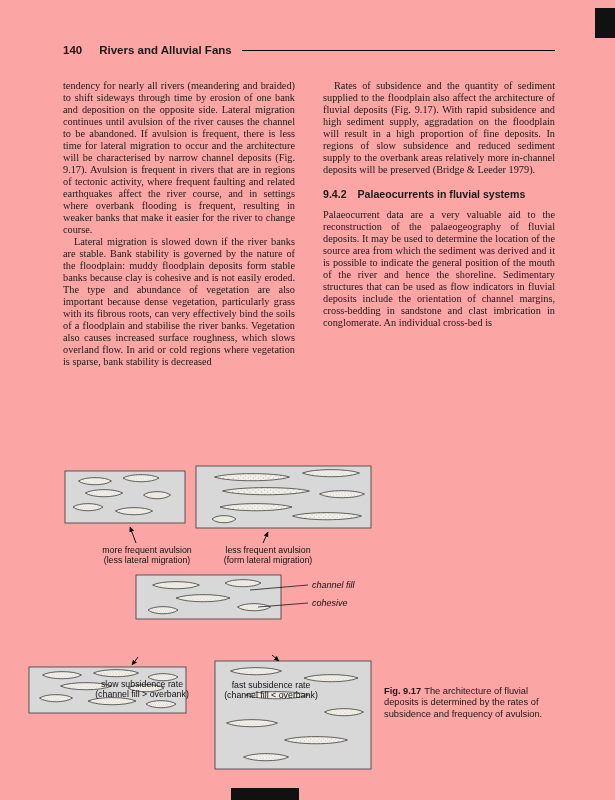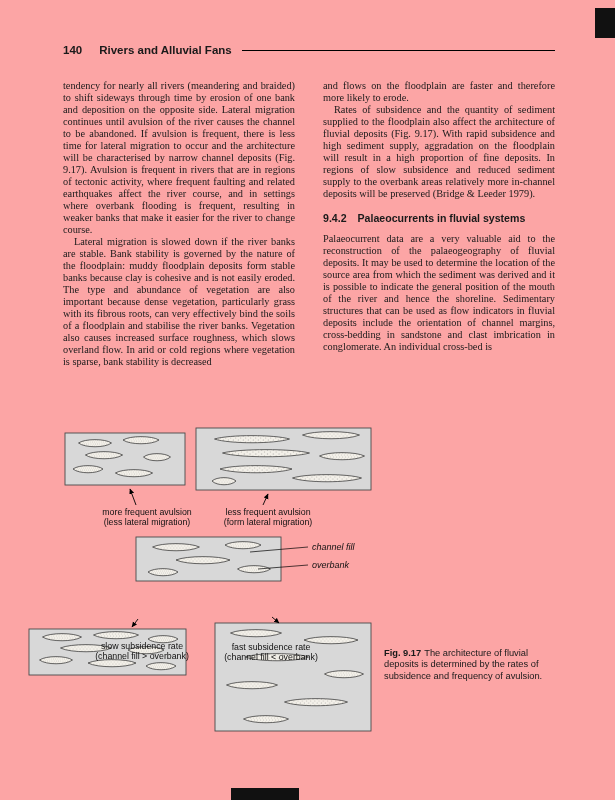--- a/index.html
+++ b/index.html
@@ -46,21 +46,21 @@
   }
   .indent { text-indent: 11px; }
   .section-heading {
     font-family: "Liberation Sans", sans-serif;
     font-size: 10.6px;
     font-weight: bold;
     margin: 12px 0 9px 0;
   }
   .section-heading .h-num { margin-right: 8px; }
 
-  .figure { position: absolute; top: 426px; left: 0; width: 615px; height: 335px; margin: 0; }
+  .figure { position: absolute; top: 464px; left: 0; width: 615px; height: 335px; margin: 0; }
   .figure svg { position: absolute; top: 0; left: 0; }
 
   .fig-label {
     position: absolute;
     font-family: "Liberation Sans", sans-serif;
     font-size: 8.8px;
     line-height: 10.4px;
     text-align: center;
     color: #111;
   }
@@ -93,21 +93,20 @@
     <span class="chapter-title">Rivers and Alluvial Fans</span>
     <span class="header-rule"></span>
   </header>
 
   <div class="columns">
     <div class="column">
       <p class="body-text">tendency for nearly all rivers (meandering and braided) to shift sideways through time by erosion of one bank and deposition on the opposite side. Lateral migration continues until avulsion of the river causes the channel to be abandoned. If avulsion is frequent, there is less time for lateral migration to occur and the architecture will be characterised by narrow channel deposits (Fig. 9.17). Avulsion is frequent in rivers that are in regions of tectonic activity, where frequent faulting and related earthquakes affect the river course, and in settings where overbank flooding is frequent, resulting in weaker banks that make it easier for the river to change course.</p>
       <p class="body-text indent">Lateral migration is slowed down if the river banks are stable. Bank stability is governed by the nature of the floodplain: muddy floodplain deposits form stable banks because clay is cohesive and is not easily eroded. The type and abundance of vegetation are also important because dense vegetation, particularly grass with its fibrous roots, can very effectively bind the soils of a floodplain and stabilise the river banks. Vegetation also causes increased surface roughness, which slows overland flow. In arid or cold regions where vegetation is sparse, bank stability is decreased</p>
     </div>
     <div class="column">
-      <p class="body-text">and flows on the floodplain are faster and therefore more likely to erode.</p>
       <p class="body-text indent">Rates of subsidence and the quantity of sediment supplied to the floodplain also affect the architecture of fluvial deposits (Fig. 9.17). With rapid subsidence and high sediment supply, aggradation on the floodplain will result in a high proportion of fine deposits. In regions of slow subsidence and reduced sediment supply to the overbank areas relatively more in-channel deposits will be preserved (Bridge &amp; Leeder 1979).</p>
       <h2 class="section-heading">
         <span class="h-num">9.4.2</span>
         <span>Palaeocurrents in fluvial systems</span>
       </h2>
       <p class="body-text">Palaeocurrent data are a very valuable aid to the reconstruction of the palaeogeography of fluvial deposits. It may be used to determine the location of the source area from which the sediment was derived and it is possible to indicate the general position of the mouth of the river and hence the shoreline. Sedimentary structures that can be used as flow indicators in fluvial deposits include the orientation of channel margins, cross-bedding in sandstone and clast imbrication in conglomerate. An individual cross-bed is</p>
     </div>
   </div>
 
   <figure class="figure">
@@ -191,21 +190,21 @@
       <div>more frequent avulsion</div>
       <div>(less lateral migration)</div>
     </div>
 
     <div class="fig-label" style="left:206px; top:81px; width:124px;">
       <div>less frequent avulsion</div>
       <div>(form lateral migration)</div>
     </div>
 
     <div class="fig-side-label" style="left:312px; top:116px;">channel fill</div>
-    <div class="fig-side-label" style="left:312px; top:134px;">overbank</div>
+    <div class="fig-side-label" style="left:312px; top:134px;">cohesive</div>
 
     <div class="fig-label" style="left:80px; top:171px; width:124px;margin-top:44px;">
       <div>slow subsidence rate</div>
       <div>(channel fill &gt; overbank)</div>
     </div>
 
     <div class="fig-label" style="left:209px; top:171px; width:124px;margin-top:45px;">
       <div>fast subsidence rate</div>
       <div>(channel fill &lt; overbank)</div>
     </div>

